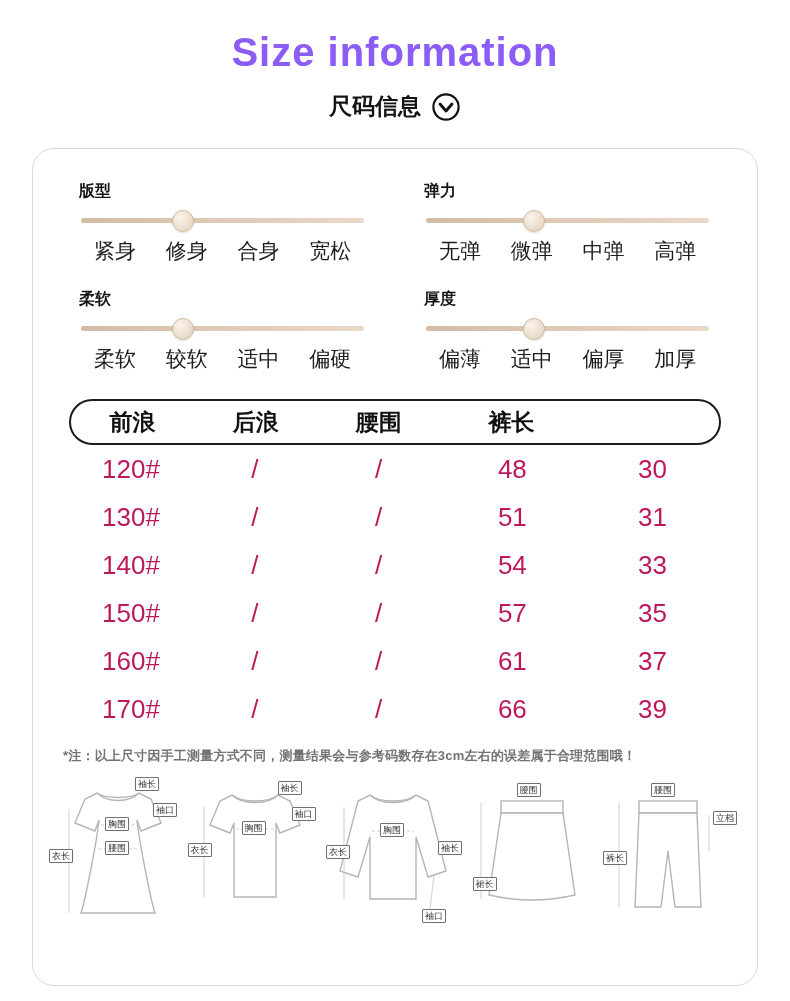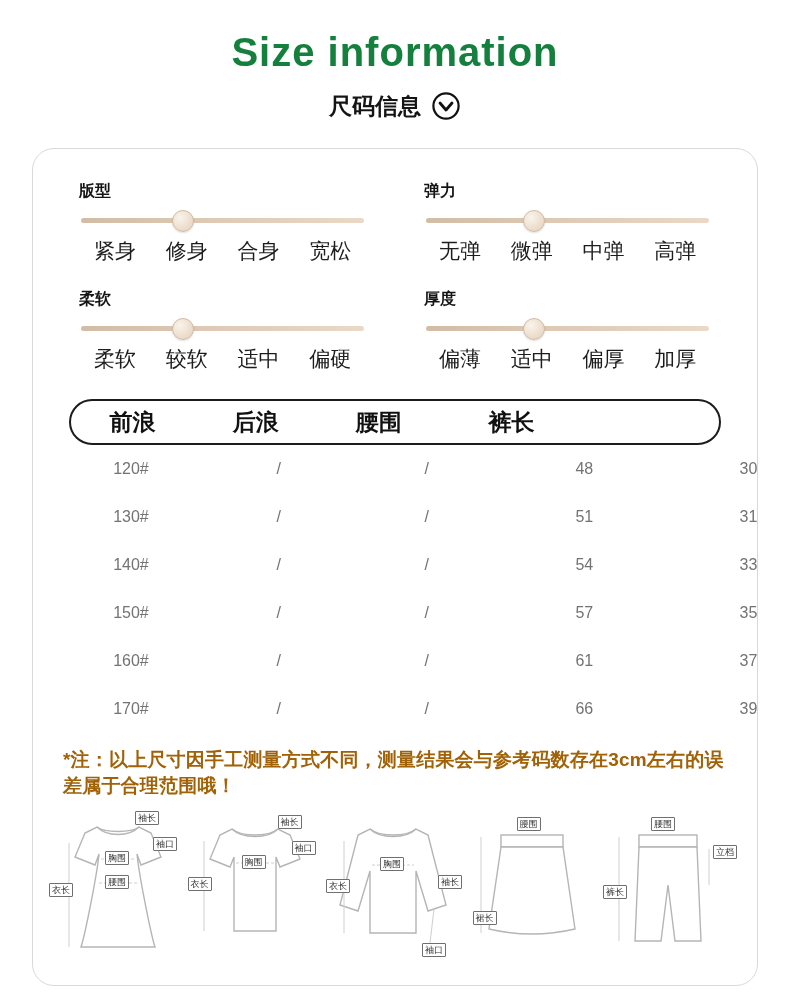--- a/index.html
+++ b/index.html
@@ -4,24 +4,24 @@
 <style>
   * { margin:0; padding:0; box-sizing:border-box; }
   html,body { background:#ffffff; }
   body {
     width:790px; height:1001px; overflow:hidden;
     font-family:"Liberation Sans","DejaVu Sans",sans-serif;
     color:#111;
   }
   .page-title {
     text-align:center; font-size:40px; font-weight:700;
-    letter-spacing:1px; margin-top:30px; color:#15803d;
+    letter-spacing:1px; margin-top:30px; color:#8b5cf6;
   }
   .subtitle-row {
-    display:flex; align-items:flex-start; justify-content:center;
+    display:flex; align-items:flex-end; justify-content:center;
     gap:10px; margin-top:16px;
   }
   .subtitle { font-size:23px; font-weight:700; color:#141414; }
   .chev { display:inline-flex; cursor:pointer; }
 
   .panel {
     margin:26px 32px 0; border:1px solid #d9d9d9; border-radius:22px;
     height:838px; background:#fff; overflow:hidden;
   }
 
@@ -49,25 +49,25 @@
   
   .size-table { padding:18px 36px 0; }
   .thead, .trow {
     display:grid; grid-template-columns:19% 19% 19% 22% 21%;
     align-items:center; text-align:center;
   }
   .thead {
     border:2px solid #1c1c1c; border-radius:26px; height:46px;
     font-size:23px; font-weight:700;
   }
-  .trow { height:48px; font-size:16px; color:#737373;gap:24px; }
+  .trow { height:48px; font-size:26px; color:#be185d; }
   .trow span { font-weight:400; }
 
   .note {
-    font-size:19px; font-weight:700; color:#a16207;
+    font-size:13px; font-weight:700; color:#737373;
     padding:14px 30px 6px; letter-spacing:0.2px;
   }
 
   
   .diagrams {
     display:flex; justify-content:space-between;
     padding:4px 16px 10px;
   }
   .diagram { position:relative; width:138px; height:152px; }
   .diagram svg { position:absolute; left:0; top:0; }

